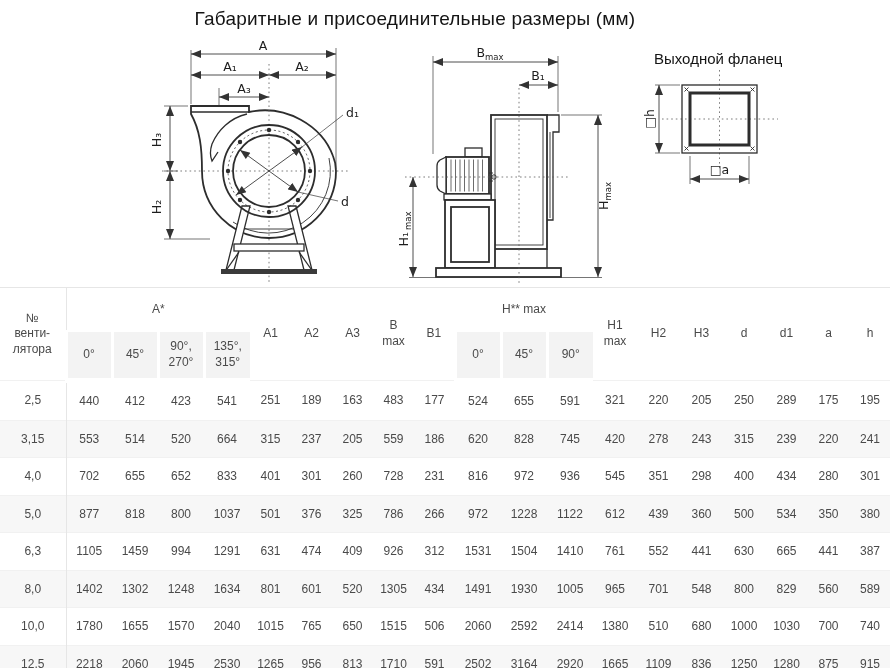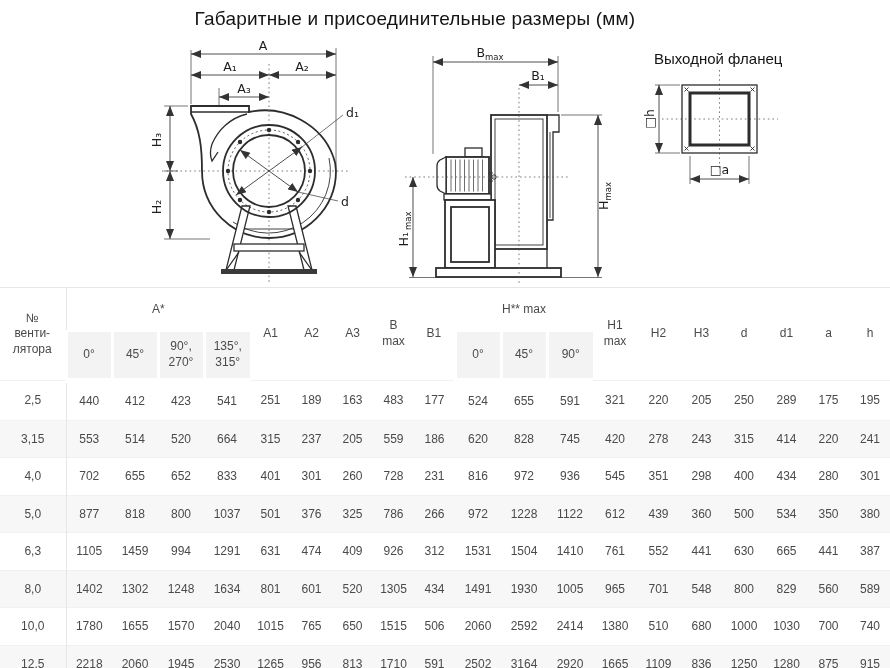--- a/index.html
+++ b/index.html
@@ -345,21 +345,21 @@
         <td>205</td>
         <td>559</td>
         <td>186</td>
         <td>620</td>
         <td>828</td>
         <td>745</td>
         <td>420</td>
         <td>278</td>
         <td>243</td>
         <td>315</td>
-        <td>414</td>
+        <td>239</td>
         <td>220</td>
         <td>241</td>
       </tr>
       <tr>
         <td class="col1">4,0</td>
         <td>702</td>
         <td>655</td>
         <td>652</td>
         <td>833</td>
         <td>401</td>

